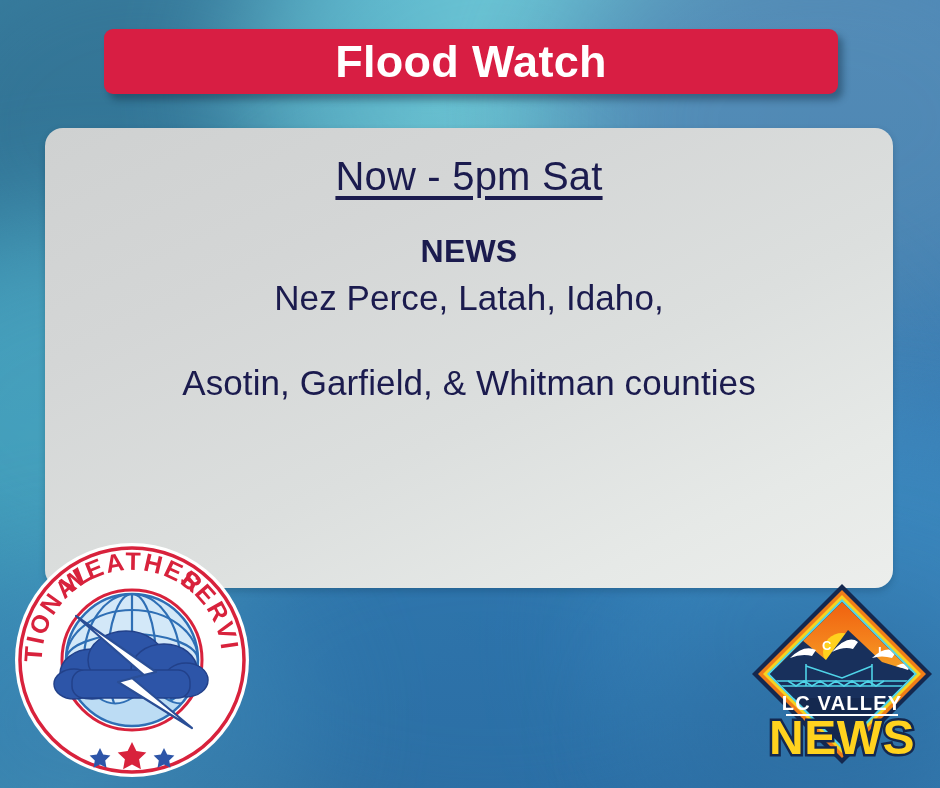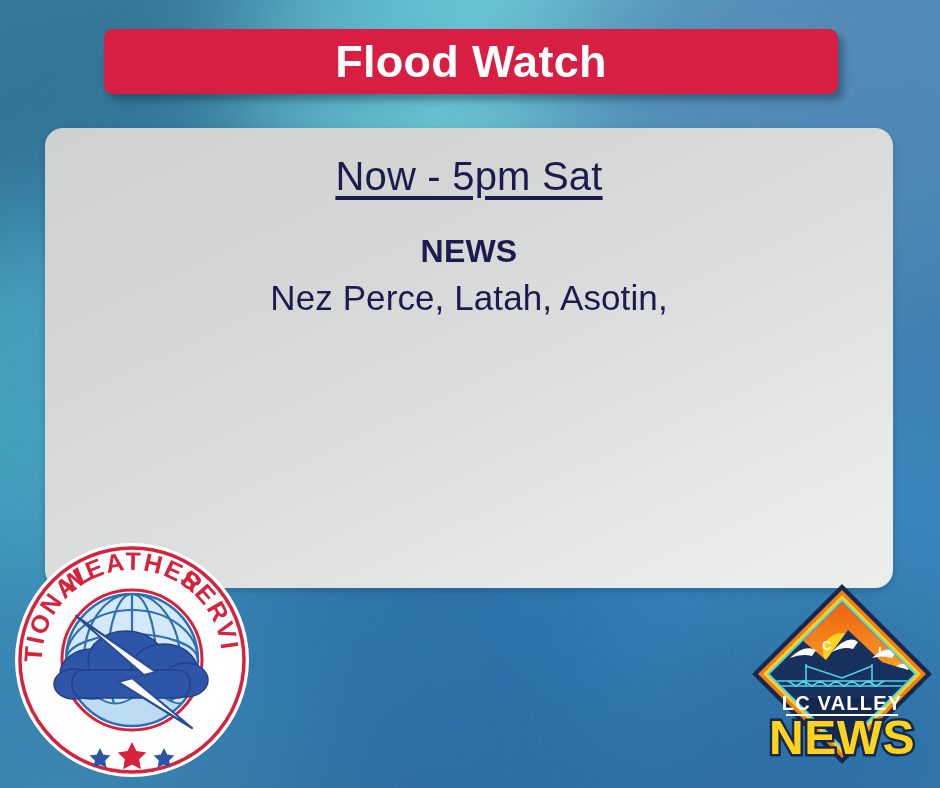--- a/index.html
+++ b/index.html
@@ -155,23 +155,24 @@
   <div class="banner">
     <span class="banner-text">Flood Watch</span>
   </div>
 
   <div class="card">
     <div class="card-inner">
       <p class="headline">Now - 5pm Sat</p>
       <div class="sp-1"></div>
       <p class="state">NEWS</p>
       <div class="sp-2"></div>
-      <p class="counties">Nez Perce, Latah, Asotin,</p>
+      <p class="counties">Nez Perce, Latah, Idaho,</p>
       <div class="sp-3"></div>
       <div class="sp-4"></div>
+      <p class="counties">Asotin, Garfield,  &amp; Whitman counties</p>
     </div>
   </div>
 
   <div class="nws">
     <svg viewBox="0 0 236 236" width="236" height="236" aria-hidden="true">
       <defs>
         <path id="arcTop" d="M 28 118 A 90 90 0 0 1 208 118" fill="none"></path>
         <path id="arcBot" d="M 32 118 A 86 86 0 0 0 204 118" fill="none"></path>
         <clipPath id="globeClip">
             <circle cx="118" cy="118" r="66"></circle>

